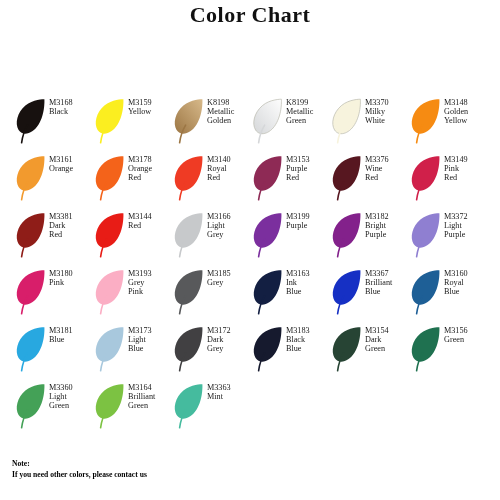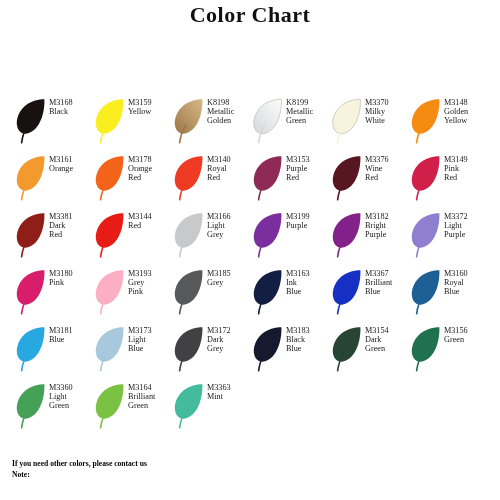--- a/index.html
+++ b/index.html
@@ -594,17 +594,17 @@
         <div class="labels">
           <span class="code">M3363</span>
           <span class="cname">
             <span class="cname-line">Mint</span>
           </span>
         </div>
       </div>
     </div>
 
   <div class="note">
+    <div>Note:</div>
     <div>If you need other colors, please contact us</div>
-    <div>Note:</div>
   </div>
 
 </div>
 
 </body></html>

